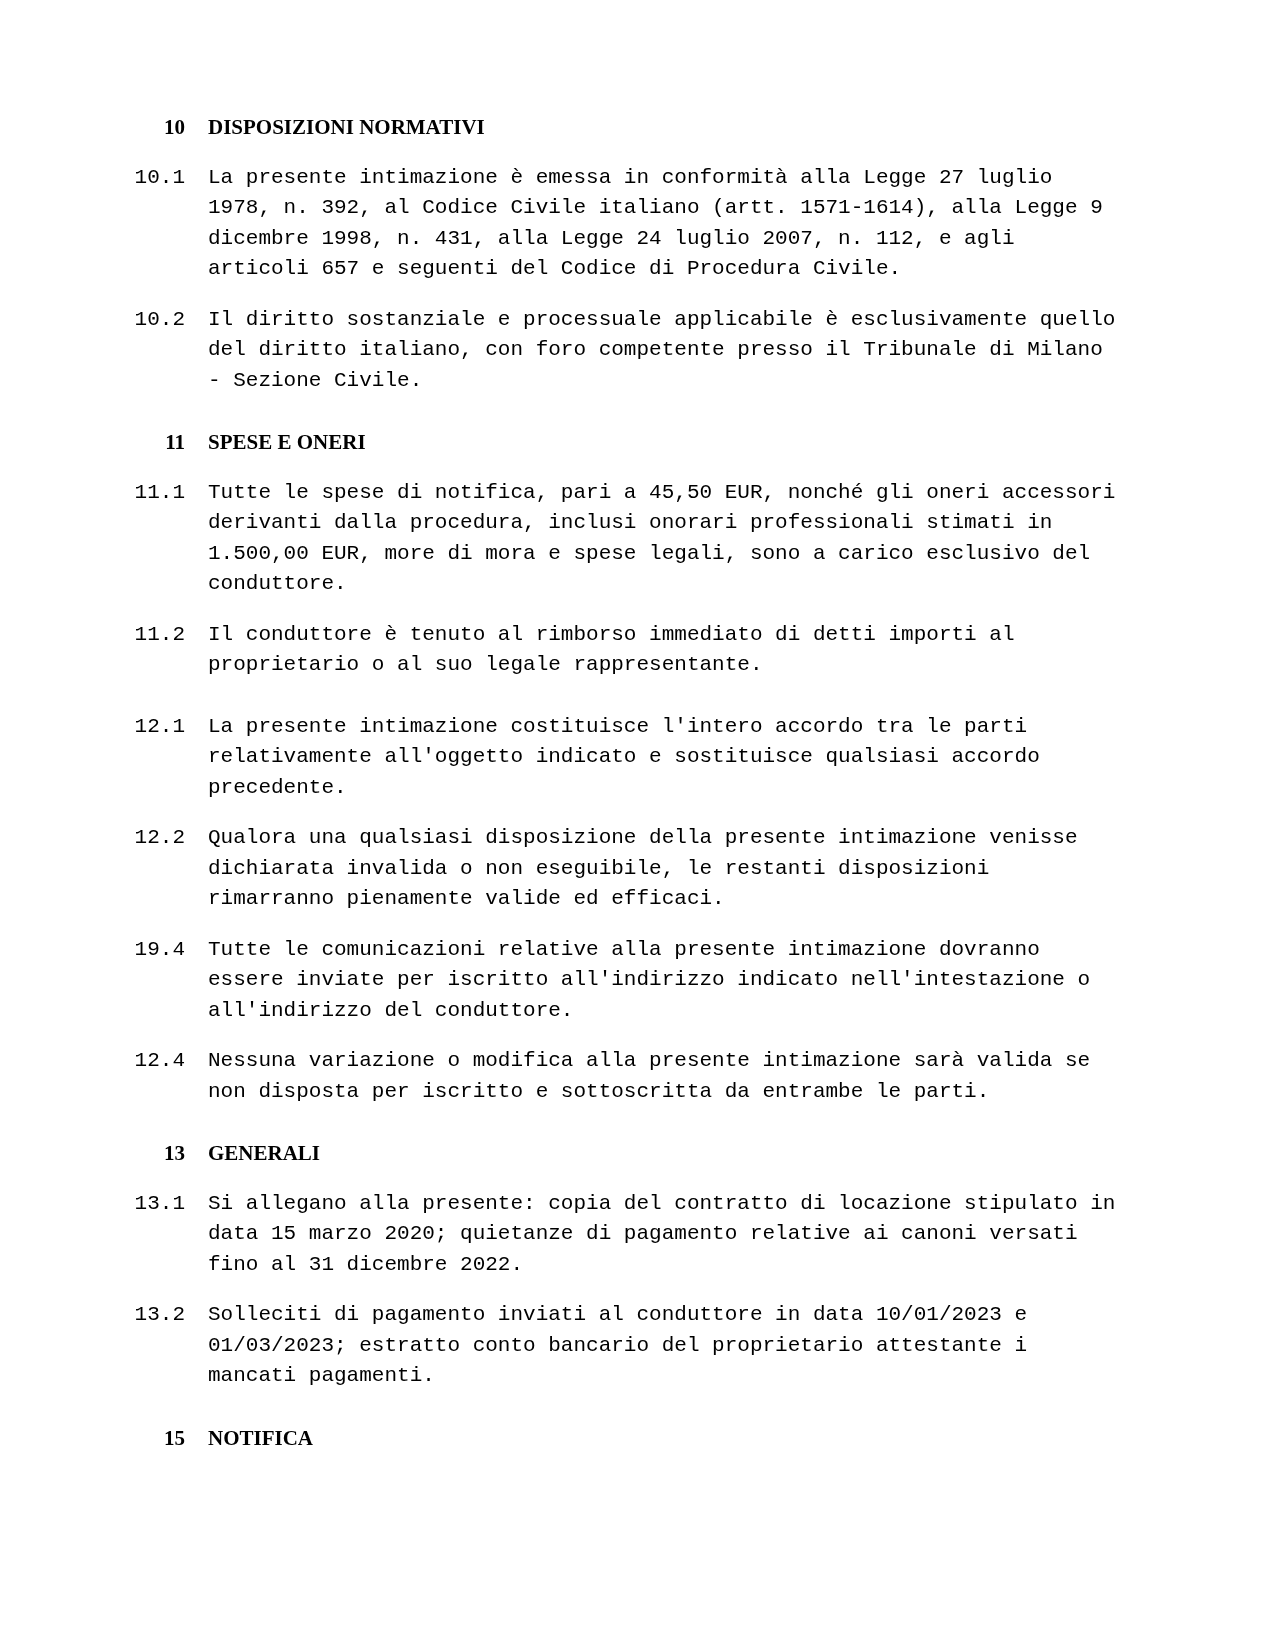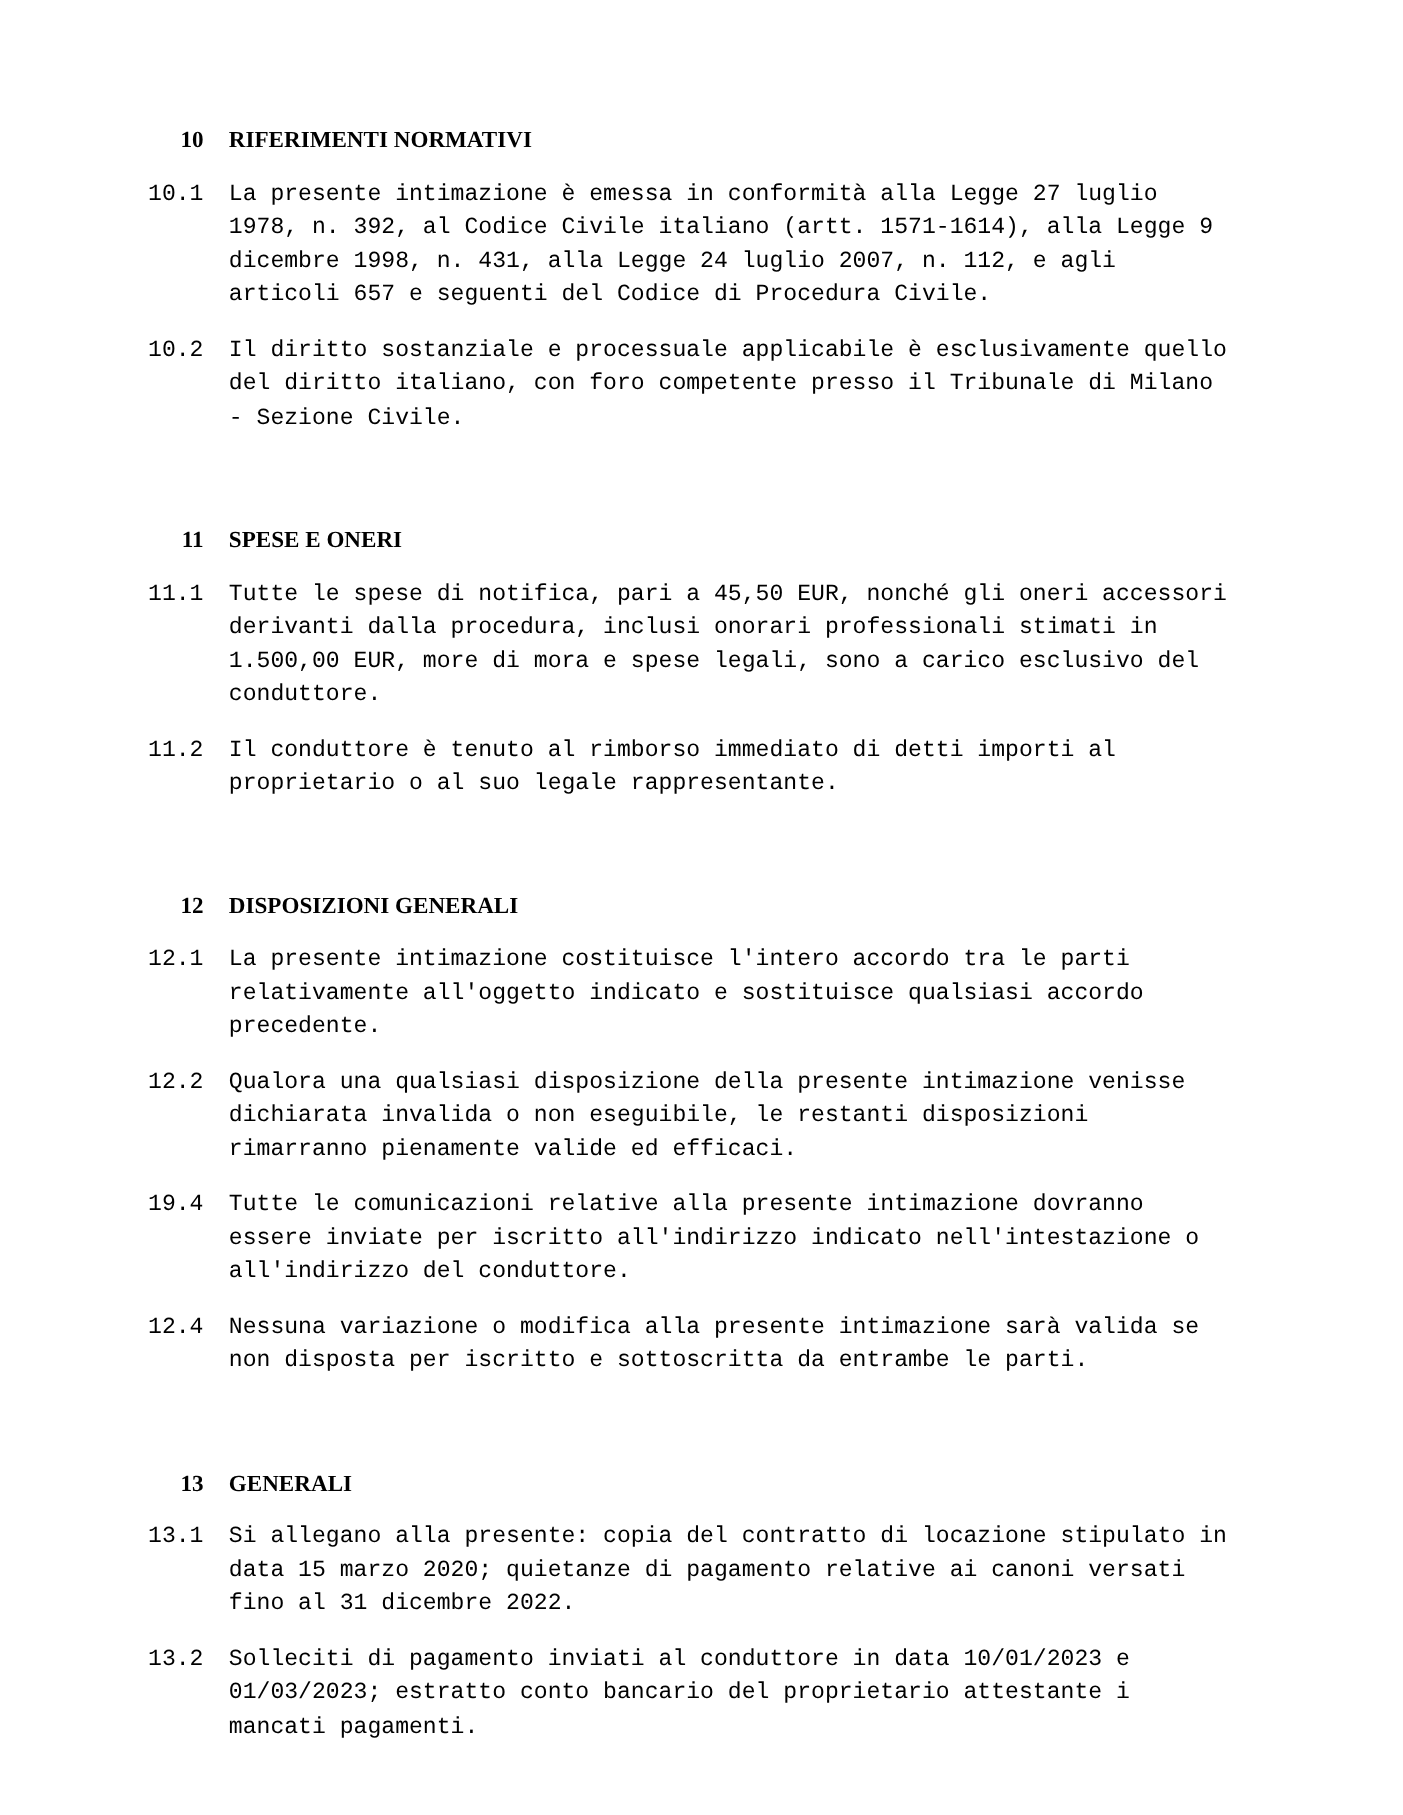--- a/index.html
+++ b/index.html
@@ -15,21 +15,21 @@
     height: 1620px;
     background: #ffffff;
     color: #000000;
     font-family: "Liberation Serif", "DejaVu Serif", serif;
     font-size: 21px;
     line-height: 30.5px;
     padding: 112px 150px 40px 130px;
     overflow: hidden;
   }
 
-  .section { margin-top: 79px; }
+  .section { margin-top: 31px; }
   .section:first-child { margin-top: 0; }
 
   .section-heading {
     display: flex;
     align-items: baseline;
     font-weight: bold;
   }
 
   .clause {
     display: flex;
@@ -51,21 +51,21 @@
   }
 </style>
 </head>
 <body>
 
 <div class="page">
 
   <div class="section">
     <div class="section-heading">
       <span class="num-col">10</span>
-      <span class="text-col">RIFERIMENTI NORMATIVI</span>
+      <span class="text-col">DISPOSIZIONI NORMATIVI</span>
     </div>
     <div class="clause">
       <span class="num-col">10.1</span>
       <span class="text-col">La presente intimazione è emessa in conformità alla Legge 27 luglio 1978, n. 392, al Codice Civile italiano (artt. 1571-1614), alla Legge 9 dicembre 1998, n. 431, alla Legge 24 luglio 2007, n. 112, e agli articoli 657 e seguenti del Codice di Procedura Civile.</span>
     </div>
     <div class="clause">
       <span class="num-col">10.2</span>
       <span class="text-col">Il diritto sostanziale e processuale applicabile è esclusivamente quello del diritto italiano, con foro competente presso il Tribunale di Milano - Sezione Civile.</span>
     </div>
   </div>
@@ -79,24 +79,20 @@
       <span class="num-col">11.1</span>
       <span class="text-col">Tutte le spese di notifica, pari a 45,50 EUR, nonché gli oneri accessori derivanti dalla procedura, inclusi onorari professionali stimati in 1.500,00 EUR, more di mora e spese legali, sono a carico esclusivo del conduttore.</span>
     </div>
     <div class="clause">
       <span class="num-col">11.2</span>
       <span class="text-col">Il conduttore è tenuto al rimborso immediato di detti importi al proprietario o al suo legale rappresentante.</span>
     </div>
   </div>
 
   <div class="section">
-    <div class="section-heading">
-      <span class="num-col">12</span>
-      <span class="text-col">DISPOSIZIONI GENERALI</span>
-    </div>
     <div class="clause">
       <span class="num-col">12.1</span>
       <span class="text-col">La presente intimazione costituisce l'intero accordo tra le parti relativamente all'oggetto indicato e sostituisce qualsiasi accordo precedente.</span>
     </div>
     <div class="clause">
       <span class="num-col">12.2</span>
       <span class="text-col">Qualora una qualsiasi disposizione della presente intimazione venisse dichiarata invalida o non eseguibile, le restanti disposizioni rimarranno pienamente valide ed efficaci.</span>
     </div>
     <div class="clause">
       <span class="num-col">19.4</span>

